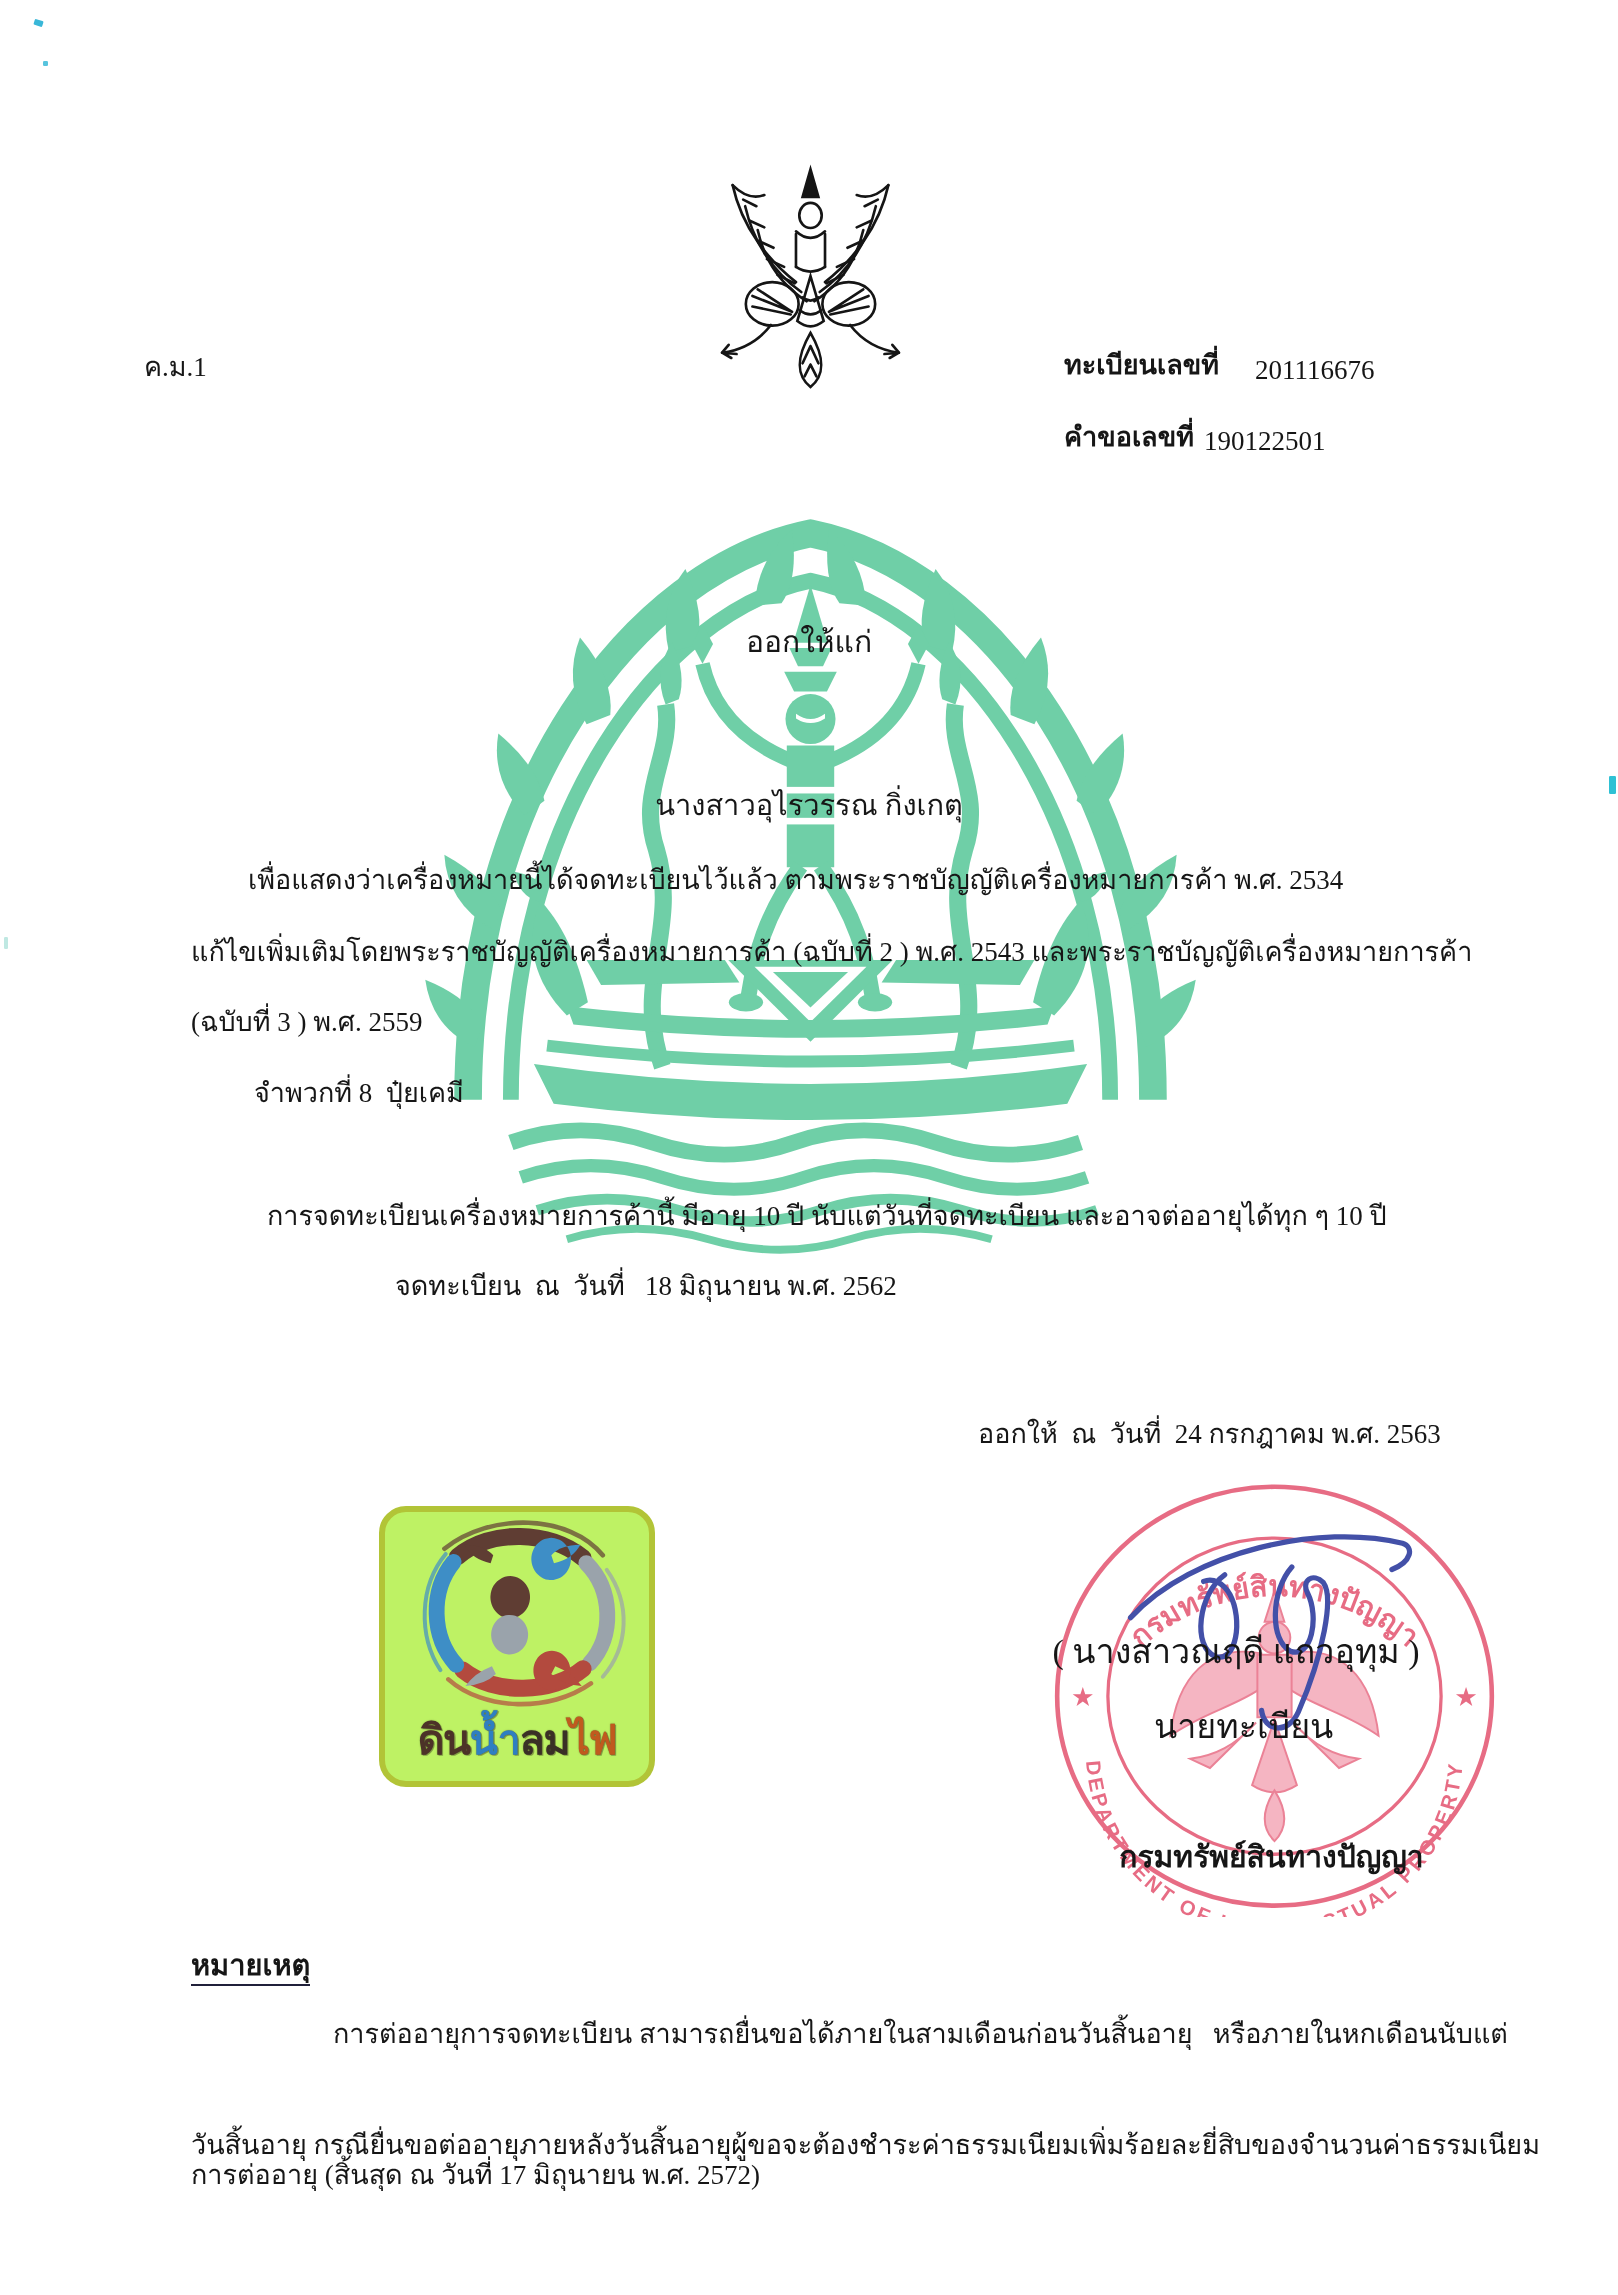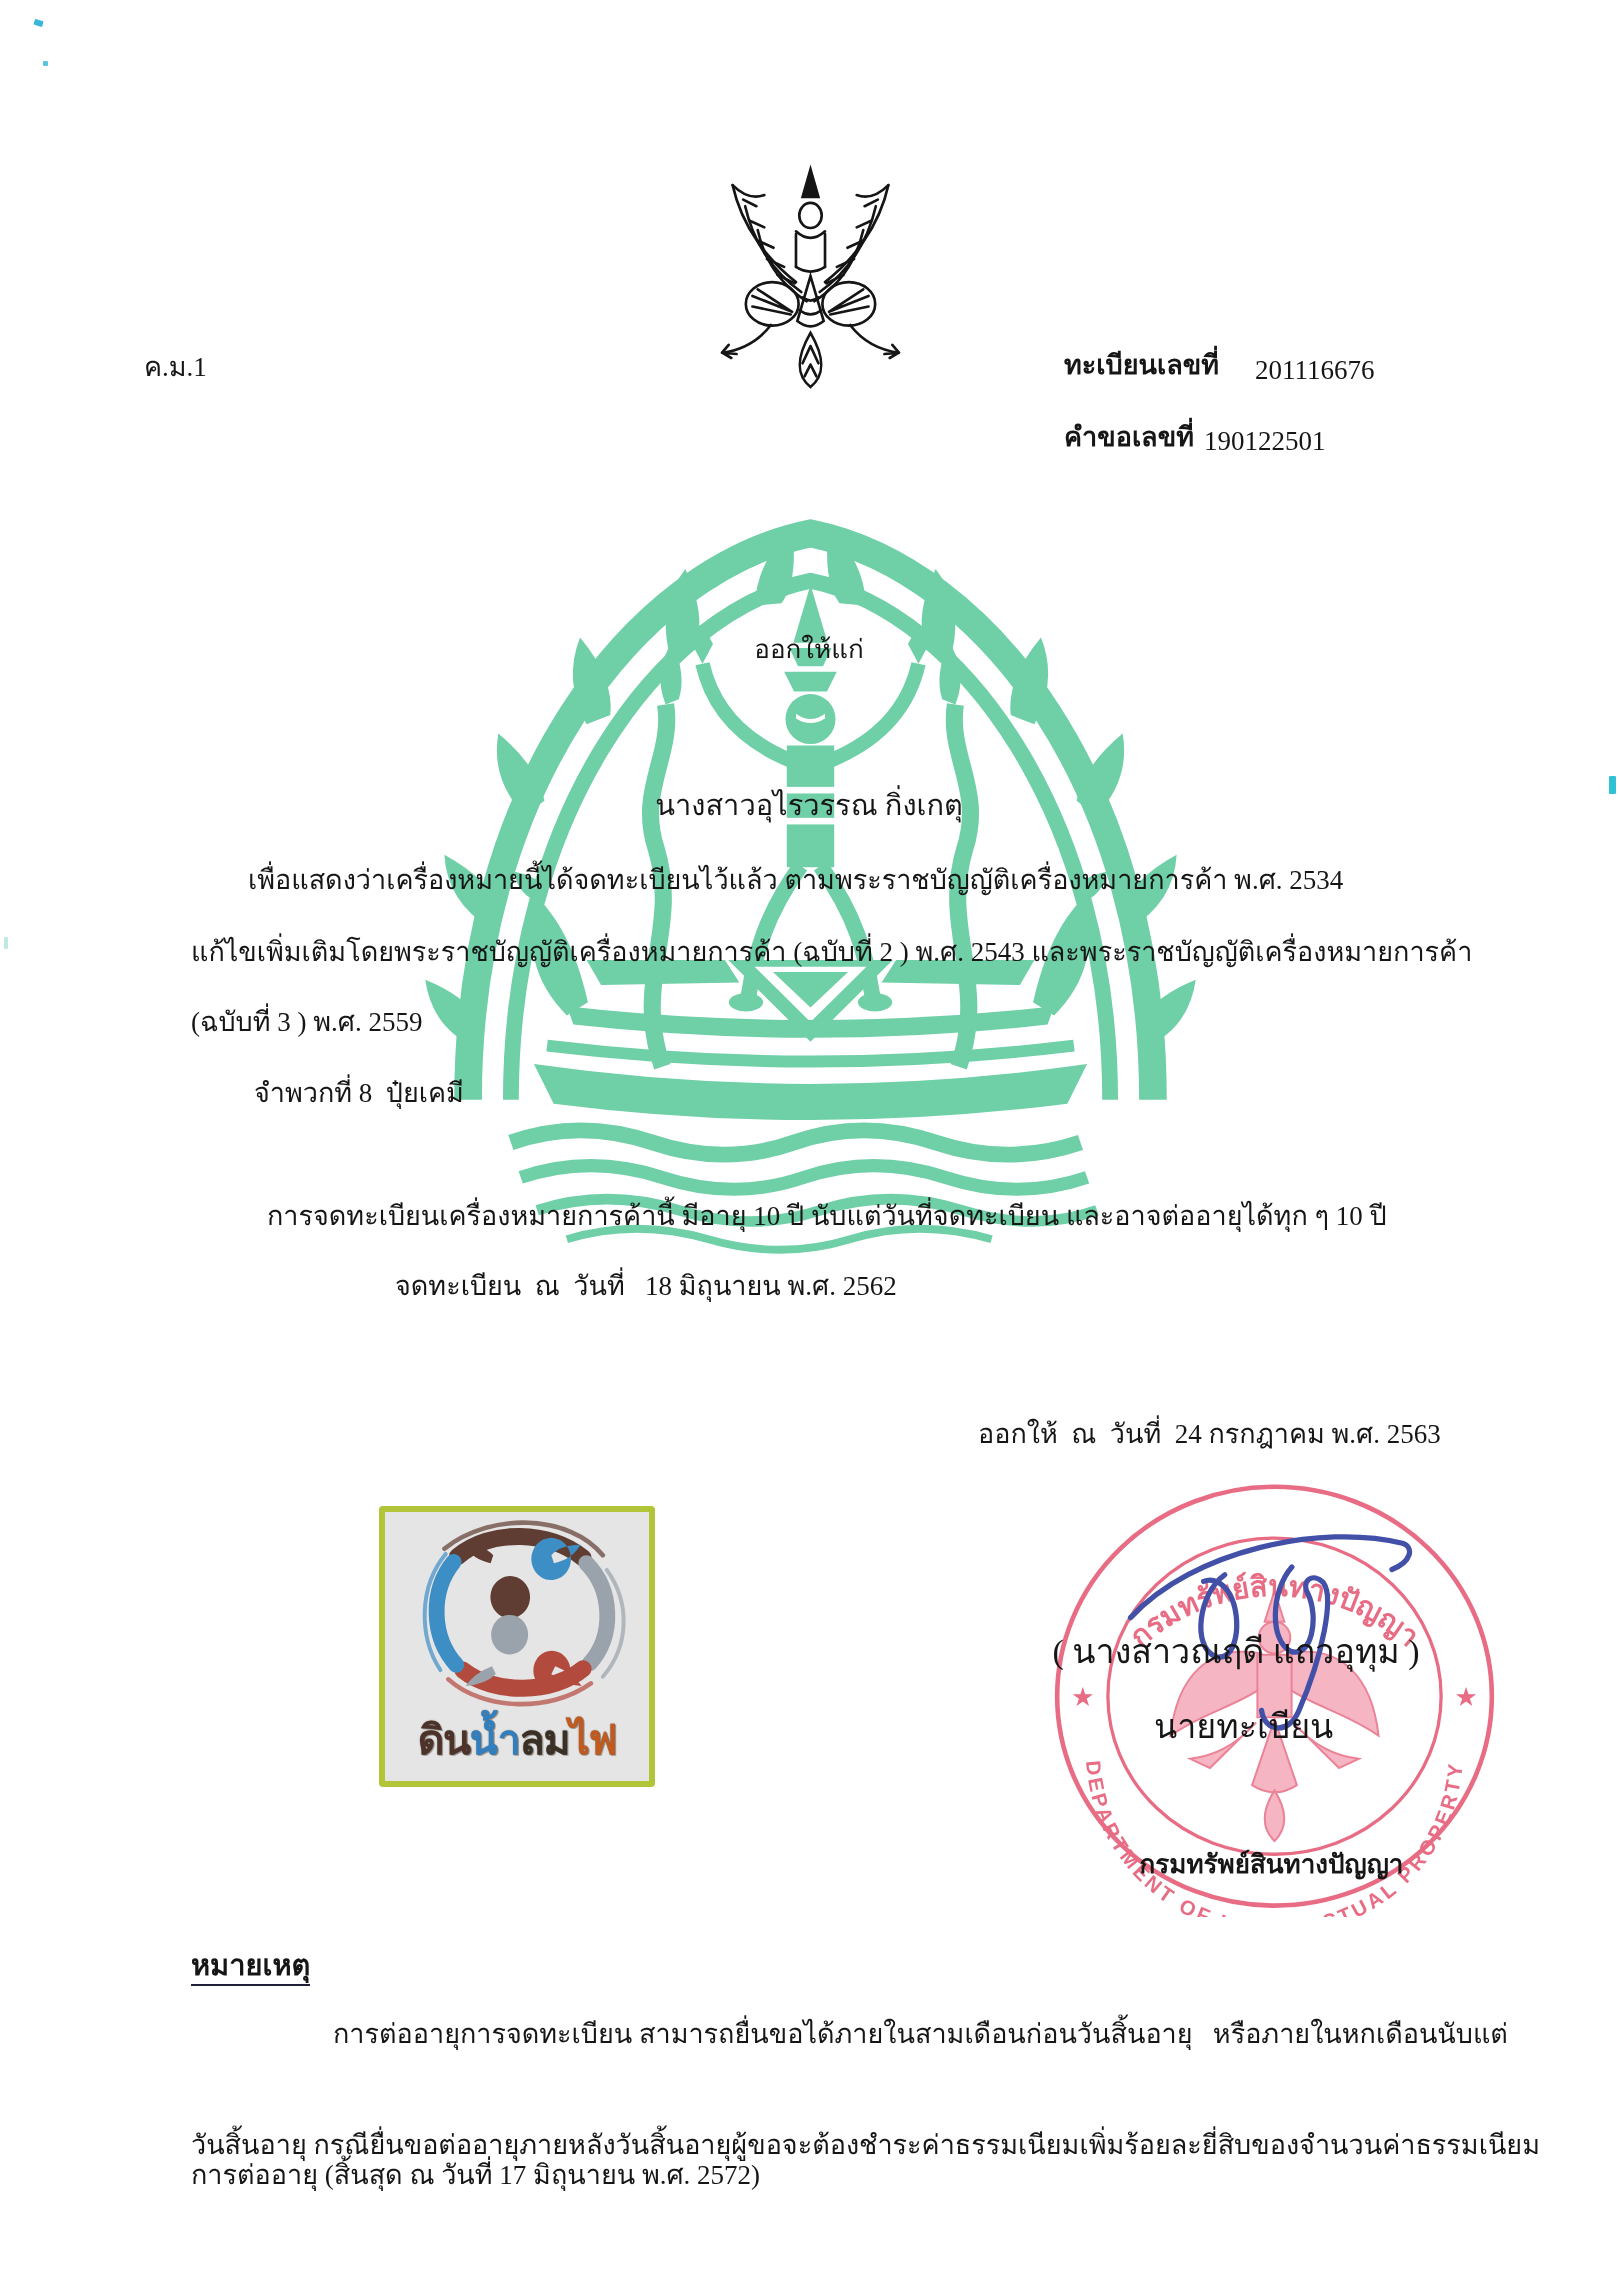--- a/index.html
+++ b/index.html
@@ -3,25 +3,25 @@
 <meta charset="utf-8">
 <style>
   html,body{margin:0;padding:0;background:#ffffff;}
   .page{position:relative;width:1618px;height:2295px;background:#ffffff;overflow:hidden;
         font-family:"Liberation Serif","DejaVu Serif",serif;color:#161616;}
   .abs{position:absolute;}
   .line{white-space:pre;line-height:1.1;}
   .b{font-weight:bold;}
   .center{text-align:center;}
   .fs40{font-size:34px;} .fs41{font-size:27px;} .fs44{font-size:29px;}
-  .fs46{font-size:26px;margin-top:11px;} .fs52{font-size:34px;}
+  .fs46{font-size:30px;} .fs52{font-size:34px;}
   .underline{border-bottom:2.6px solid #20203a;padding-bottom:2.6px;}
   .speck{position:absolute;border-radius:1.3px;}
   .logo-box{position:absolute;left:379px;top:1506px;width:264px;height:269px;
-            border:6px solid #b2c437;border-radius:4px;background:#e5e5e5;}
+            border:6px solid #b2c437;border-radius:27px;background:#bef264;}
   .logo-text{position:absolute;left:0;bottom:9.2px;width:100%;text-align:center;
              font-family:"Liberation Sans","DejaVu Sans",sans-serif;font-weight:bold;font-size:41px;
              letter-spacing:-1.3px;text-shadow:0 0 1.3px rgba(30,20,10,.55), 1.3px 1.3px 0 rgba(40,30,20,.35);}
   .wm{position:absolute;left:369px;top:507px;width:883px;height:810px;z-index:0;}
   .textlayer{position:absolute;inset:0;z-index:3;}
   .stamp{position:absolute;left:1044px;top:1482px;width:461px;height:435px;z-index:1;opacity:.92;}
   .sig{position:absolute;left:1094px;top:1509px;width:343px;height:237px;z-index:2;}
   .garuda{position:absolute;left:697px;top:160px;width:227px;height:231px;z-index:3;}
 </style>
 </head>

